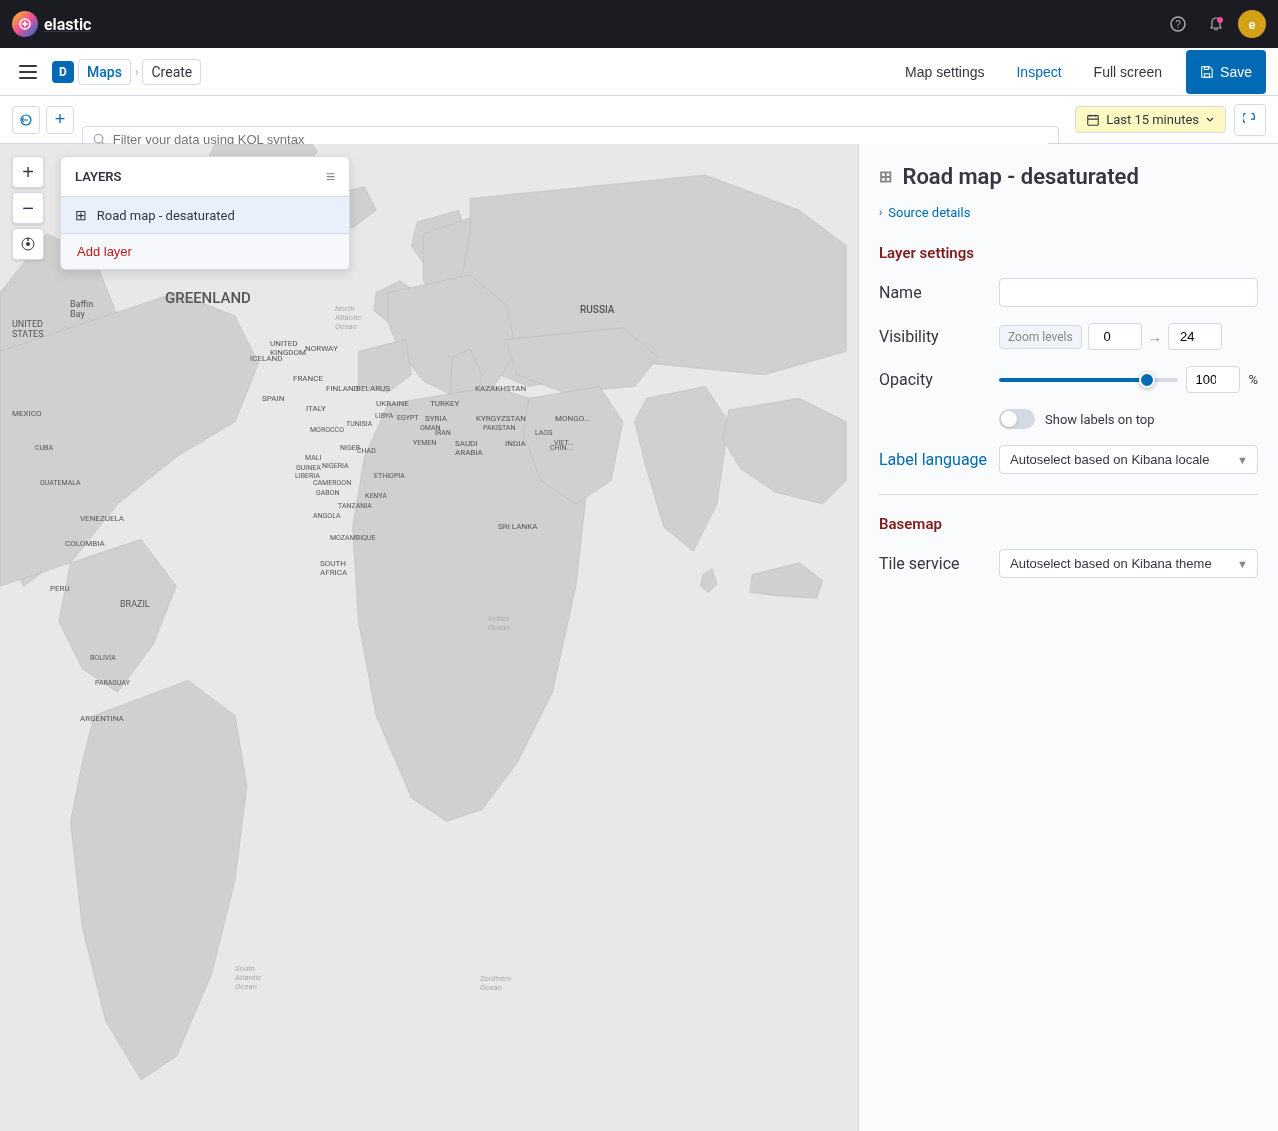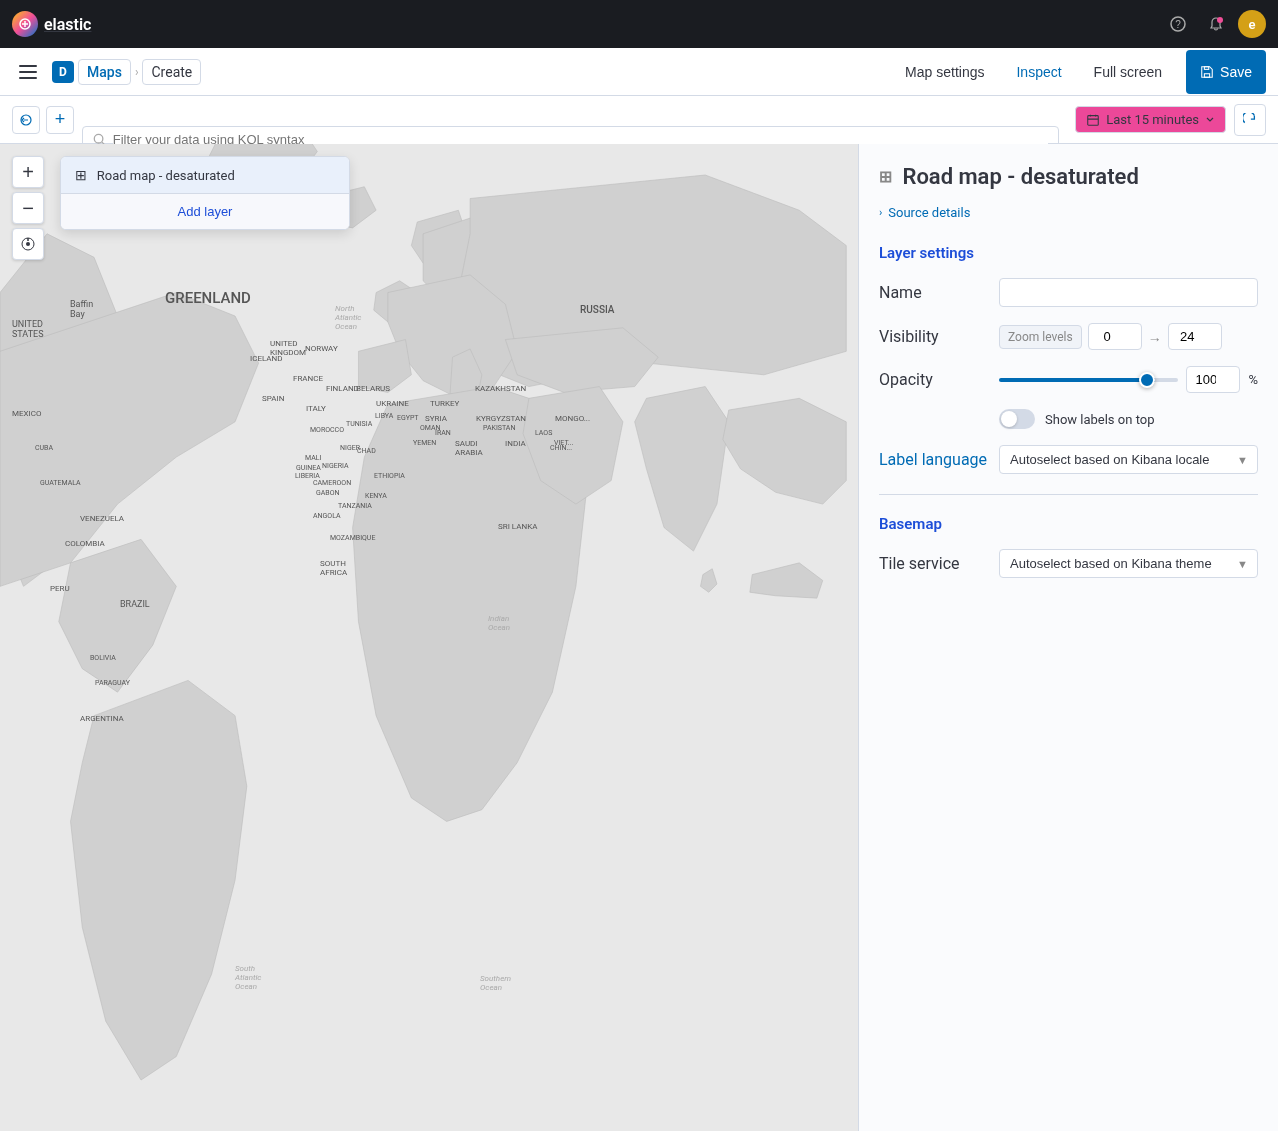--- a/index.html
+++ b/index.html
@@ -49,21 +49,21 @@
       display: flex; align-items: center; height: 48px;
       background: #fff; border-bottom: 1px solid #d3dae6;
       padding: 0 12px; gap: 8px;
     }
     .filter-bar-left { display: flex; align-items: center; gap: 6px; }
     .filter-arrow-btn { width: 28px; height: 28px; border-radius: 4px; border: 1px solid #d3dae6; background: #fff; cursor: pointer; display: flex; align-items: center; justify-content: center; color: #006bb4; font-size: 14px; }
     .filter-plus-btn { width: 28px; height: 28px; border-radius: 4px; border: 1px solid #d3dae6; background: #fff; cursor: pointer; display: flex; align-items: center; justify-content: center; color: #006bb4; font-size: 16px; }
     .filter-input-wrap { flex: 1; display: flex; align-items: center; gap: 6px; border: 1px solid #d3dae6; border-radius: 4px; padding: 5px 10px; margin-top: 40px; }
     .filter-input-wrap input { border: none; outline: none; font-size: 13px; color: #999; width: 100%; }
     .filter-bar-right { margin-left: auto; display: flex; align-items: center; gap: 8px; }
-    .time-picker { display: flex; align-items: center; gap: 6px; border: 1px solid #d3dae6; border-radius: 4px; padding: 5px 10px; background: #ec4899; cursor: pointer; font-size: 13px; color: #343741; margin-left: 8px; }
+    .time-picker { display: flex; align-items: center; gap: 6px; border: 1px solid #d3dae6; border-radius: 4px; padding: 5px 10px; background: #fef9c3; cursor: pointer; font-size: 13px; color: #343741; margin-left: 8px; }
     .refresh-btn { width: 32px; height: 32px; border: 1px solid #d3dae6; border-radius: 4px; background: #fff; cursor: pointer; display: flex; align-items: center; justify-content: center; color: #006bb4; font-size: 14px; }
 
     
     .main-content { display: flex; height: calc(1131px - 144px); position: relative; }
 
     
     .map-area { flex: 1; position: relative; overflow: hidden; background: #e8e8e8; }
     .map-svg { width: 100%; height: 100%; }
 
     
@@ -75,30 +75,30 @@
       position: absolute; top: 12px; left: 60px;
       width: 290px; background: #fff; border-radius: 6px;
       border: 1px solid #d3dae6; box-shadow: 0 4px 12px rgba(0,0,0,.12);
       overflow: hidden;
     }
     .layers-header { display: flex; align-items: center; justify-content: space-between; padding: 10px 14px; border-bottom: 1px solid #d3dae6; font-weight: 600; font-size: 13px; color: #343741; }
     .layers-list-icon { color: #888; cursor: pointer; font-size: 16px; }
     .layer-item { display: flex; align-items: center; gap: 10px; padding: 10px 14px; background: #e9f0fb; border-bottom: 1px solid #d3dae6; cursor: pointer; }
     .layer-grid-icon { color: #343741; font-size: 14px; }
     .layer-name { font-size: 13px; color: #343741; }
-    .add-layer-btn { width: 100%; padding: 10px 16px; background: #f7f8fc; border: none; cursor: pointer; font-size: 13px; color: #1d4ed8; text-align: center; display: block; }
+    .add-layer-btn { width: 100%; padding: 10px 16px; background: #f7f8fc; border: none; cursor: pointer; font-size: 13px; color: #b91c1c; text-align: left; display: block; }
 
     
     .right-panel { width: 420px; background: #fafbfd; border-left: 1px solid #d3dae6; overflow-y: auto; padding: 20px; }
     .panel-title { font-size: 22px; font-weight: 600; color: #343741; display: flex; align-items: center; gap: 10px; margin-bottom: 16px; }
     .panel-title-icon { color: #888; font-size: 16px; }
     .source-details { display: flex; align-items: center; gap: 6px; color: #006bb4; font-size: 13px; cursor: pointer; margin-bottom: 24px; }
     .source-chevron { font-size: 11px; }
 
-    .section-title { font-size: 15px; font-weight: 600; color: #1d4ed8; margin-bottom: 16px; }
+    .section-title { font-size: 15px; font-weight: 600; color: #7f1d1d; margin-bottom: 16px; }
     .form-row { display: flex; align-items: center; margin-bottom: 16px; }
     .form-label { width: 120px; font-size: 16px; color: #343741; flex-shrink: 0; }
     .form-label.blue { color: #006bb4; }
     .form-control { flex: 1; }
     .text-input { width: 100%; border: 1px solid #d3dae6; border-radius: 4px; padding: 6px 10px; font-size: 13px; outline: none; background: #fff; }
     .zoom-row { display: flex; align-items: center; gap: 6px; }
     .zoom-label { font-size: 12px; color: #888; background: #f0f3f8; border: 1px solid #d3dae6; border-radius: 4px; padding: 4px 8px; }
     .zoom-input { width: 54px; border: 1px solid #d3dae6; border-radius: 4px; padding: 5px 8px; font-size: 13px; text-align: center; }
     .zoom-arrow { color: #888; font-size: 14px; }
     .opacity-row { display: flex; align-items: center; gap: 8px; }
@@ -337,20 +337,24 @@
         <svg width="14" height="14" viewBox="0 0 14 14" fill="none">
             <circle cx="7" cy="7" r="6" stroke="#343741" stroke-width="1"></circle>
             <circle cx="7" cy="7" r="2" fill="#343741"></circle>
             <line x1="7" y1="1" x2="7" y2="4" stroke="#343741" stroke-width="1.5"></line>
           </svg>
       </button>
     </div>
 
     
     <div class="layers-panel">
+      <div class="layers-header">
+        <span>LAYERS</span>
+        <span class="layers-list-icon">≡</span>
+      </div>
       <div class="layer-item">
         <span class="layer-grid-icon">⊞</span>
         <span class="layer-name">Road map - desaturated</span>
       </div>
       <button class="add-layer-btn">Add layer</button>
     </div>
   </div>
 
   <div class="right-panel">
     <div class="panel-title">

